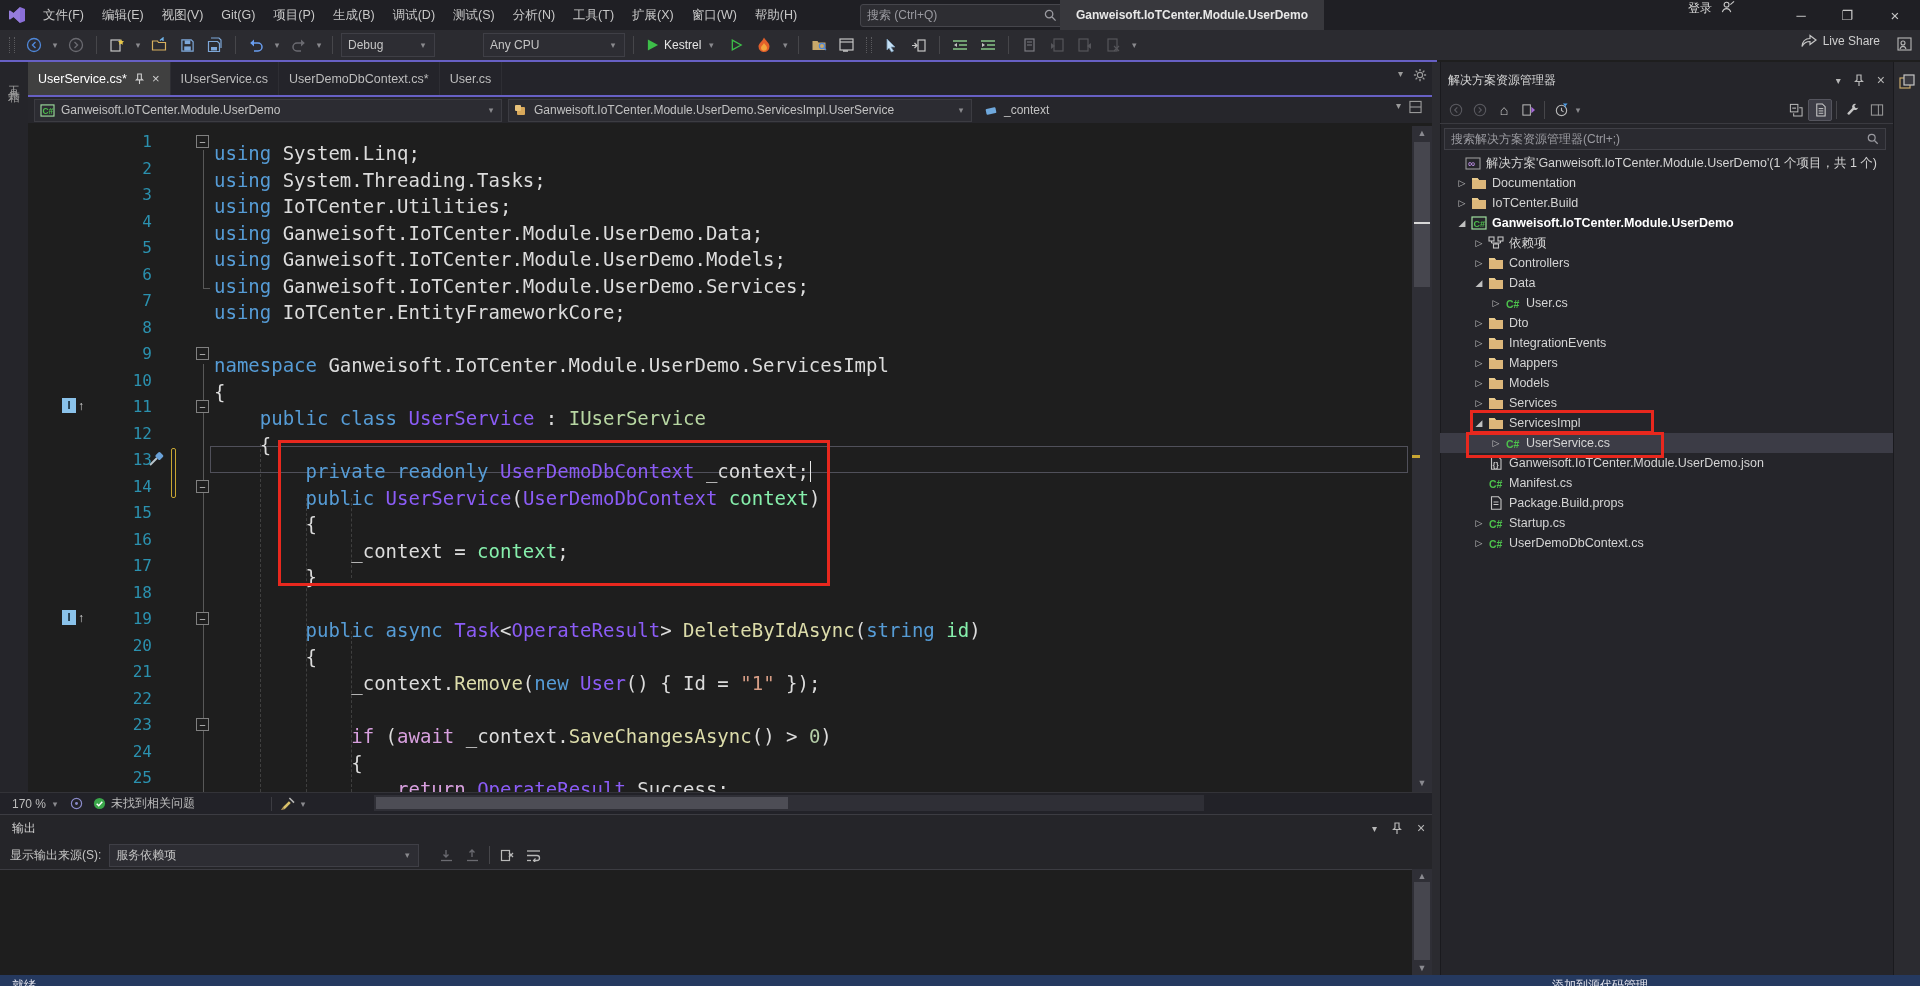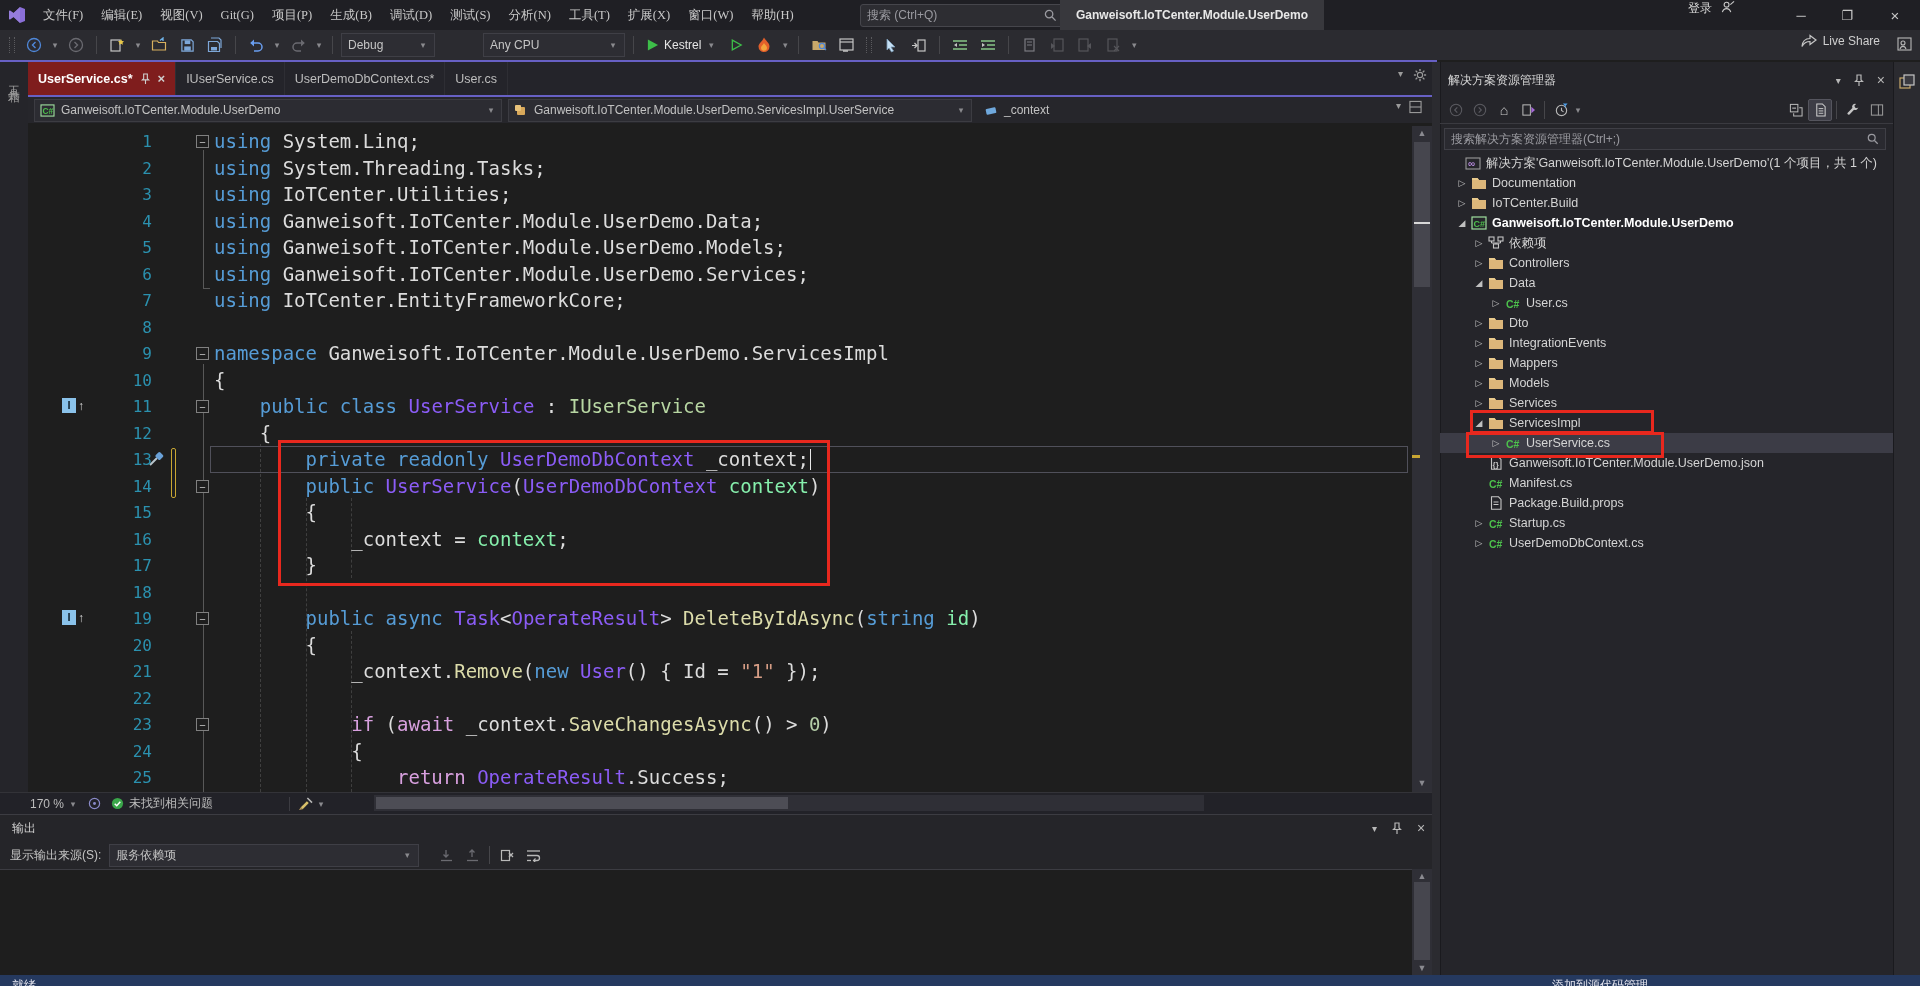--- a/index.html
+++ b/index.html
@@ -6,21 +6,21 @@
   #app{position:relative;width:1920px;height:986px;overflow:hidden;background:#1e1e1e;
        font-family:"Liberation Sans","DejaVu Sans",sans-serif;color:#cccccc;font-size:12px;
        -webkit-font-smoothing:antialiased;}
   .abs{position:absolute;}
   .row{display:flex;align-items:center;}
   svg{display:block;}
 
   
   #titlebar{left:0;top:0;width:1920px;height:30px;background:#1f1f24;display:flex;align-items:center;}
   #vs-logo{width:34px;display:flex;justify-content:center;}
-  .menu-item{padding:0 9px;height:30px;display:flex;align-items:center;color:#c9c9c9;font-size:12.5px;cursor:default;font-family:Liberation Serif, serif;}
+  .menu-item{padding:0 9px;height:30px;display:flex;align-items:center;color:#c9c9c9;font-size:12.5px;cursor:default;}
   #qsearch{position:absolute;left:860px;top:4px;width:190px;height:21px;background:#2d2d32;border:1px solid #46464c;
            border-radius:3px;display:flex;align-items:center;justify-content:space-between;padding:0 6px;color:#9a9aa0;}
   #sol-chip{position:absolute;left:1060px;top:0;height:30px;padding:0 16px;background:#38383d;display:flex;align-items:center;
             color:#e8e8e8;font-weight:bold;font-size:12px;}
   #signin{position:absolute;left:1688px;top:0;height:30px;display:flex;align-items:flex-start;gap:8px;color:#d6d6d6;}
   .winbtn{position:absolute;top:0;width:46px;height:30px;display:flex;align-items:center;justify-content:center;color:#c8c8c8;font-size:13px;}
 
   
   #toolbar{left:0;top:30px;width:1920px;height:30px;background:#2b2b30;display:flex;align-items:center;gap:4px;padding-left:6px;box-sizing:border-box;}
   .tb-sep{width:1px;height:18px;background:#46464a;margin:0 4px;}
@@ -33,35 +33,35 @@
 
   .accent-line{background:#6760c4;}
 
   
   #left-rail{left:0;top:62px;width:28px;height:730px;background:#25252a;}
   #toolbox-tab{position:absolute;left:5px;top:76px;writing-mode:vertical-rl;color:#9a9a9a;font-size:12px;letter-spacing:3px;}
 
   
   #tabstrip{left:28px;top:62px;width:1409px;height:33px;background:#24242a;display:flex;align-items:stretch;}
   .tab{display:flex;align-items:center;gap:7px;padding:0 10px;color:#bdbdbd;font-size:12.5px;border-right:1px solid #2e2e34;}
-  .tab.active{background:#7f1d1d;color:#ffffff;font-weight:bold;}
+  .tab.active{background:#404040;color:#ffffff;font-weight:normal;}
   .tab .x{color:#cfcfcf;font-size:13px;}
   #tab-right-icons{position:absolute;left:1398px;top:68px;display:flex;gap:10px;color:#9a9a9a;}
 
   
   #breadcrumb{left:28px;top:97px;width:1409px;height:26px;background:#26262b;display:flex;align-items:center;gap:6px;padding-left:6px;box-sizing:border-box;}
   .bc-combo{height:21px;background:#2c2c32;border:1px solid #3c3c42;display:flex;align-items:center;gap:6px;padding:0 5px;color:#c2c2c2;justify-content:space-between;}
   #bc-right{position:absolute;left:1396px;top:100px;display:flex;gap:8px;color:#9a9a9a;}
 
   
   #code{left:28px;top:126px;width:1384px;height:666px;background:#1e1e1e;overflow:hidden;}
   .code-row{position:absolute;left:0;width:100%;height:27px;}
   .lnum{position:absolute;left:0;top:0;width:124px;text-align:right;color:#2b91af;
         font-family:"DejaVu Sans Mono","Liberation Mono",monospace;font-size:16px;line-height:27px;}
-  .ctext{position:absolute;left:186px;top:0;white-space:pre;
+  .ctext{position:absolute;left:186px;top:12px;white-space:pre;
          font-family:"DejaVu Sans Mono","Liberation Mono",monospace;font-size:19px;line-height:27px;color:#dcdcdc;}
   .tk-k{color:#569cd6}.tk-c{color:#d8a0df}.tk-t{color:#8b5cf6}.tk-i{color:#b8d7a3}
   .tk-m{color:#dcdcaa}.tk-p{color:#86efac}.tk-s{color:#d69d85}.tk-n{color:#dcdcdc}.tk-u{color:#b5cea8}
   .fold{position:absolute;left:168px;top:7px;width:13px;height:13px;border:1px solid #808080;background:#1e1e1e;
         color:#c8c8c8;font-size:11px;line-height:12px;text-align:center;box-sizing:border-box;}
   .impl-glyph{position:absolute;left:34px;top:5px;display:flex;align-items:center;gap:2px;}
   .impl-box{width:14px;height:15px;background:#8ac2ea;color:#10222e;font-weight:bold;font-size:11px;text-align:center;line-height:15px;}
   .impl-arrow{color:#d8d8d8;font-size:12px;}
   .caret{display:inline-block;width:1.5px;height:21px;background:#e8e8e8;vertical-align:text-bottom;margin-left:1px;}
   .guide{position:absolute;border-left:1px dashed #3f3f3f;width:0;}
@@ -571,21 +571,21 @@
   </div>
 
   <div id="v-scroll" class="abs"></div>
   <span class="sb-arrow" style="left:1412px;top:128px;">▲</span>
   <span class="sb-arrow" style="left:1412px;top:778px;">▼</span>
   <div id="v-thumb" class="abs"></div>
   <div class="mark abs" style="left:1414px;top:222px;background:#d8d8d8;width:16px;height:2px;"></div>
   <div class="mark abs" style="left:1412px;top:455px;background:#c8a633;"></div>
 
   <div id="minibar" class="abs">
-    <div class="mini-item row" style="gap:4px;margin-left:24px;justify-content:center;">
+    <div class="mini-item row" style="gap:4px;margin-left:6px;justify-content:center;">
       <span>170 %</span>
         <span class="tb-dd">▾</span>
     </div>
     <svg width="13" height="13" viewBox="0 0 14 14" style="margin:0 4px;">
         <circle cx="7" cy="7" r="5.5" fill="none" stroke="#8a8ac8" stroke-width="1.3"></circle>
         <circle cx="7" cy="7" r="1.6" fill="#8a8ac8"></circle>
       </svg>
     <div class="mini-item row" style="gap:5px;">
       <svg width="13" height="13" viewBox="0 0 14 14">
           <circle cx="7" cy="7" r="6" fill="#3aa64a"></circle>

